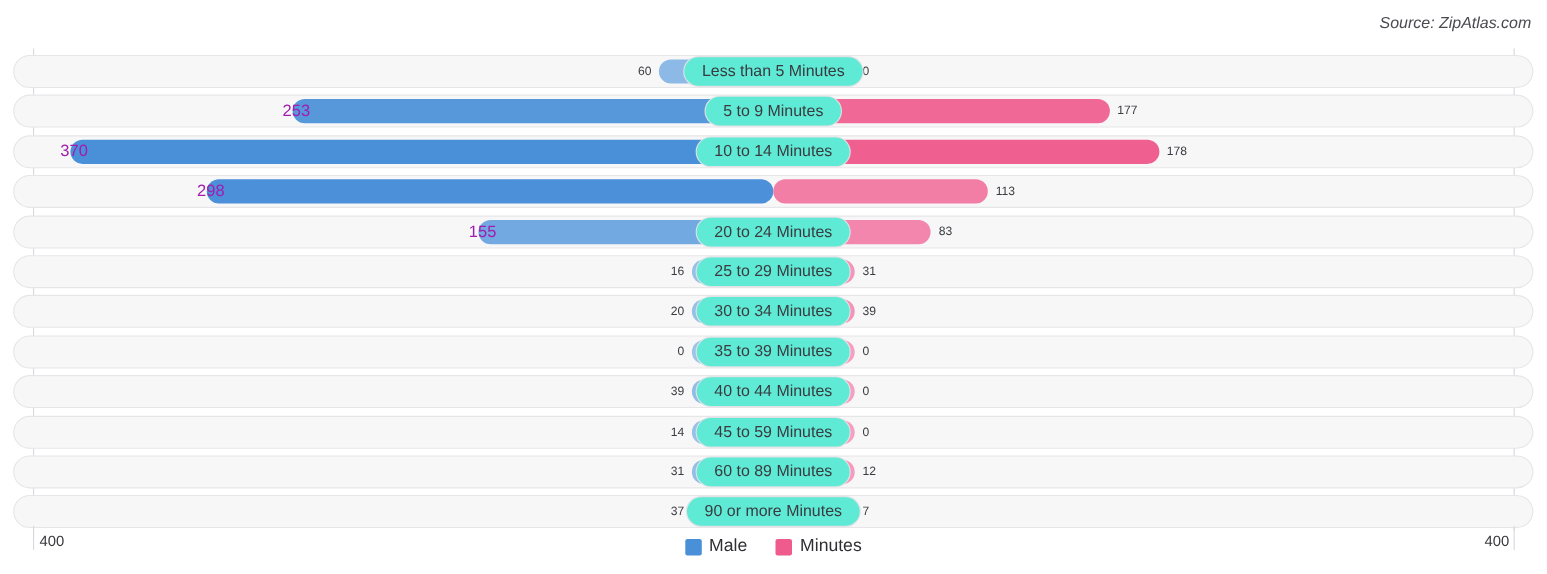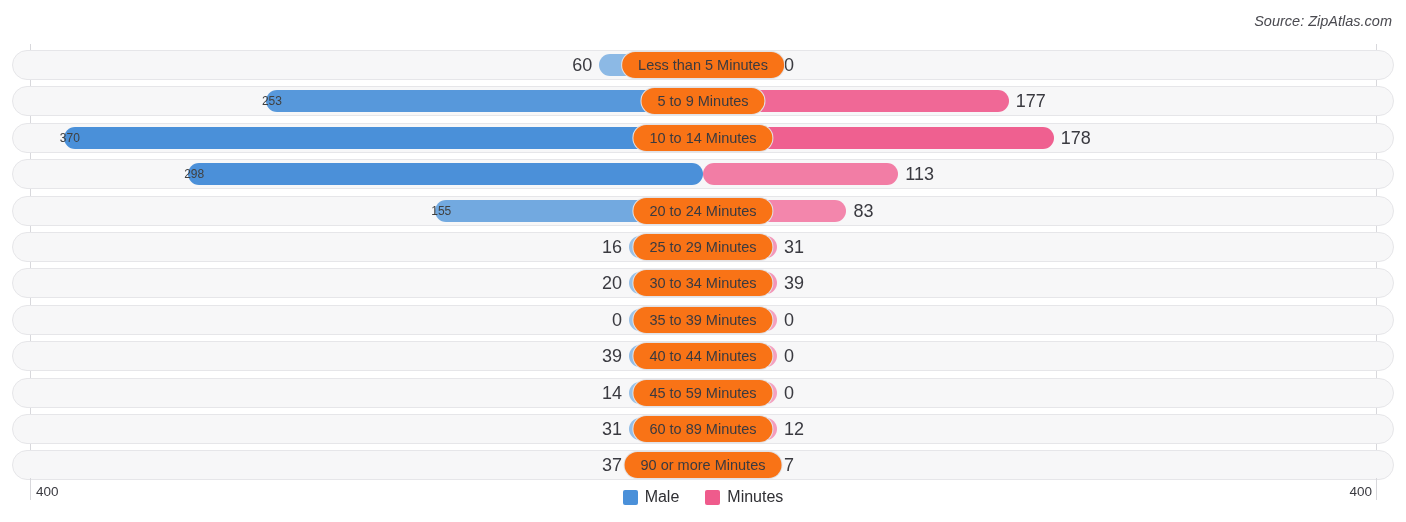--- a/index.html
+++ b/index.html
@@ -56,31 +56,31 @@
   .bar{
     position:absolute; top:4px; height:22px;
     border-radius:11px;
     box-sizing:border-box;
   }
   .bar.male{ right:703px; }
   .bar.female{ left:703px; }
 
   .val{
     position:absolute; top:0; height:30.1px; line-height:30.1px;
-    font-size:18px; color:#3a3a40; white-space:nowrap;
+    font-size:11px; color:#3a3a40; white-space:nowrap;
   }
   .val.inbar{
-    color:#404040; font-size:12px;
+    color:#a21caf; font-size:15px;
   }
 
   .pill{
     position:absolute; left:50%; top:2px;
     transform:translateX(-50%);
     height:26px; line-height:26px;
-    background:#f97316;
+    background:#5eead4;
     border-radius:13px;
     padding:0 16px;
     font-size:14.5px;
     color:#3a3a40;
     white-space:nowrap;
     box-shadow:0 0 0 1px #e2e2e6;
     z-index:4;
   }
 
   

